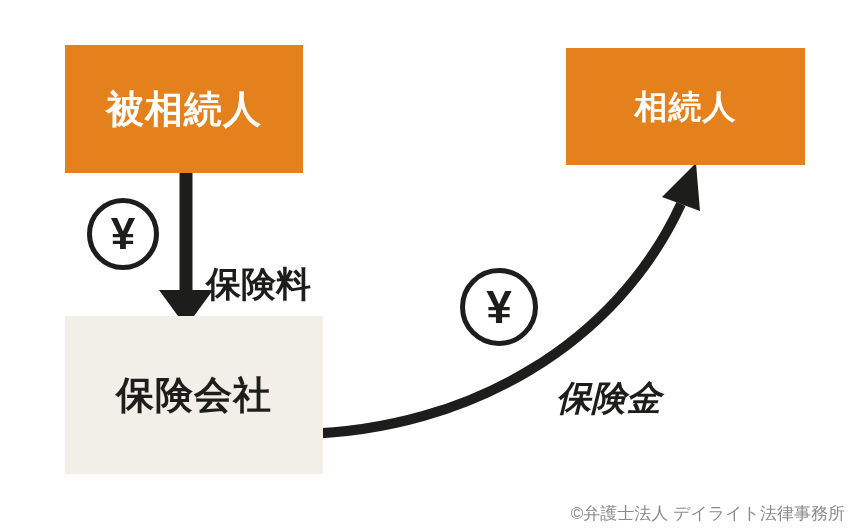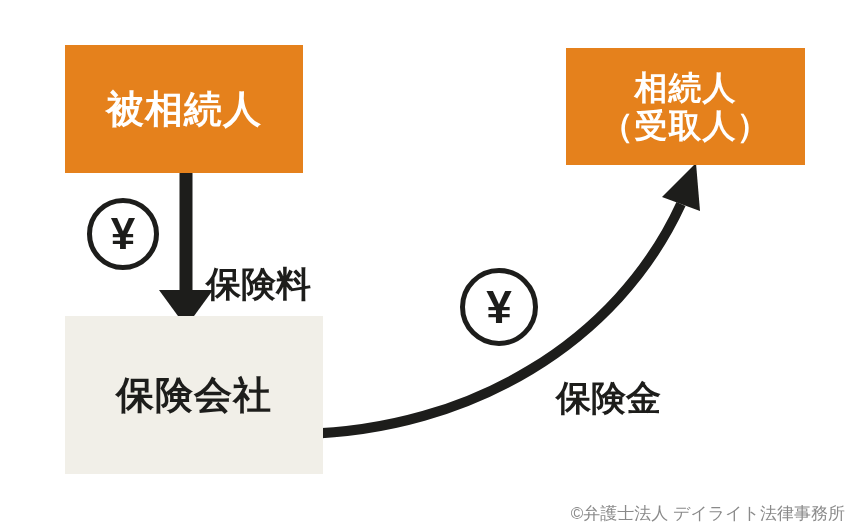--- a/index.html
+++ b/index.html
@@ -83,21 +83,21 @@
     position: absolute;
     color: #1D1D1B;
     font-size: 35px;
     font-weight: 700;
     white-space: nowrap;
   }
   .label-premium {
     left: 206px; top: 222px; margin-top: 39px;
   }
   .label-payout {
-    left: 556px; top: 375px;
+    left: 556px; top: 375px; font-style: italic;
   }
   .copyright {
     position: absolute;
     right: 5px;
     bottom: 5px;
     color: #8A8A8A;
     font-size: 17px;
     white-space: nowrap;
   }
 </style>
@@ -118,21 +118,20 @@
       <polygon points="696,163 700,211 662,197" fill="#1D1D1B"></polygon>
     </g>
   </svg>
 
   <div class="box orange box-decedent">
     <span>被相続人</span>
   </div>
 
   <div class="box orange box-heir">
     <span>相続人</span>
-    <span>（受取人）</span>
   </div>
 
   <div class="box beige box-insurer">
     <span>保険会社</span>
   </div>
 
   <div class="yen-circle yen-circle-premium">
     <span>¥</span>
   </div>
   <div class="yen-circle yen-circle-payout">

